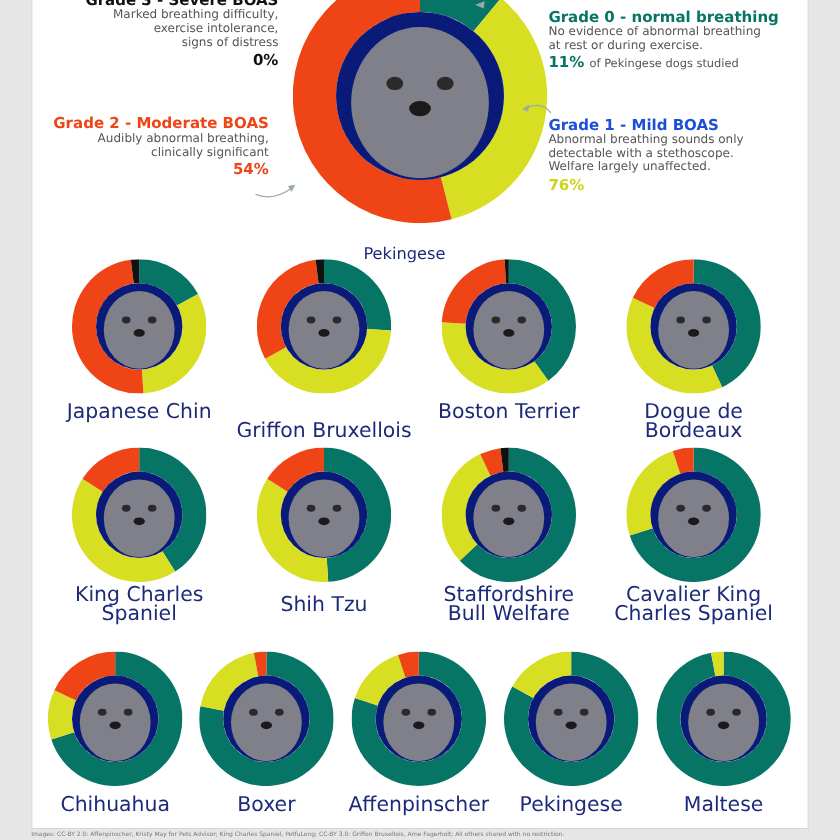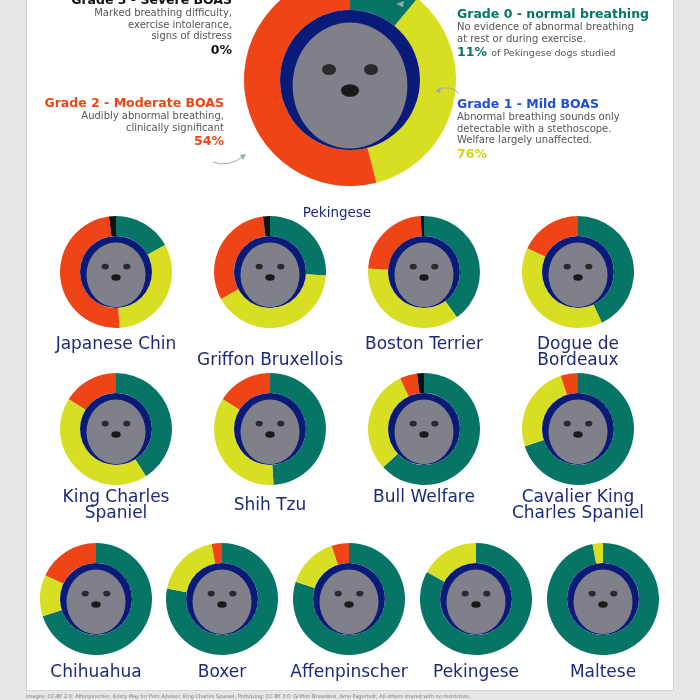--- a/index.html
+++ b/index.html
@@ -199,20 +199,21 @@
         <path d="M32.15635967235592 5.329685061902914 A56 56 0 0 1 48.98133892039894 0.4415767263892434 L51.488003591685036 20.2838707526788 A36 36 0 0 0 40.671945503657376 23.4262261112233 Z" fill="#ef4416"></path>
         <path d="M48.98133892039894 0.4415767263892434 A56 56 0 0 1 55.99999999999999 0 L55.99999999999999 20 A36 36 0 0 0 51.488003591685036 20.2838707526788 Z" fill="#111111"></path>
         <circle cx="56" cy="56" r="36" fill="#0a1a78"></circle>
     <ellipse cx="56" cy="58.88" rx="29.52" ry="32.4" fill="#8c8c8c" opacity="0.9"></ellipse>
     <ellipse cx="45.2" cy="50.6" rx="3.6" ry="2.88" fill="#2a2a2a"></ellipse>
     <ellipse cx="66.8" cy="50.6" rx="3.6" ry="2.88" fill="#2a2a2a"></ellipse>
     <ellipse cx="56" cy="61.4" rx="4.68" ry="3.2399999999999998" fill="#1a1a1a"></ellipse>
       </svg>
     </div>
     <div class="breed-label" style="left: 349px; top: 488px;">
+      <div>Staffordshire</div>
       <div>Bull Welfare</div>
     </div>
     <div class="donut" style="left: 522px; top: 373px;">
       <svg width="112" height="112" viewBox="0 0 112 112">
         <path d="M56 0 A56 56 0 1 1 2.740835087471403 73.30495168499706 L21.761965413374476 67.1246117974981 A36 36 0 1 0 56 20 Z" fill="#077565"></path>
         <path d="M2.740835087471403 73.30495168499706 A56 56 0 0 1 38.695048315002936 2.740835087471403 L44.87538820250189 21.761965413374476 A36 36 0 0 0 21.761965413374476 67.1246117974981 Z" fill="#d8de22"></path>
         <path d="M38.695048315002936 2.740835087471403 A56 56 0 0 1 55.99999999999999 0 L55.99999999999999 20 A36 36 0 0 0 44.87538820250189 21.761965413374476 Z" fill="#ef4416"></path>
         <circle cx="56" cy="56" r="36" fill="#0a1a78"></circle>
     <ellipse cx="56" cy="58.88" rx="29.52" ry="32.4" fill="#8c8c8c" opacity="0.9"></ellipse>
     <ellipse cx="45.2" cy="50.6" rx="3.6" ry="2.88" fill="#2a2a2a"></ellipse>

